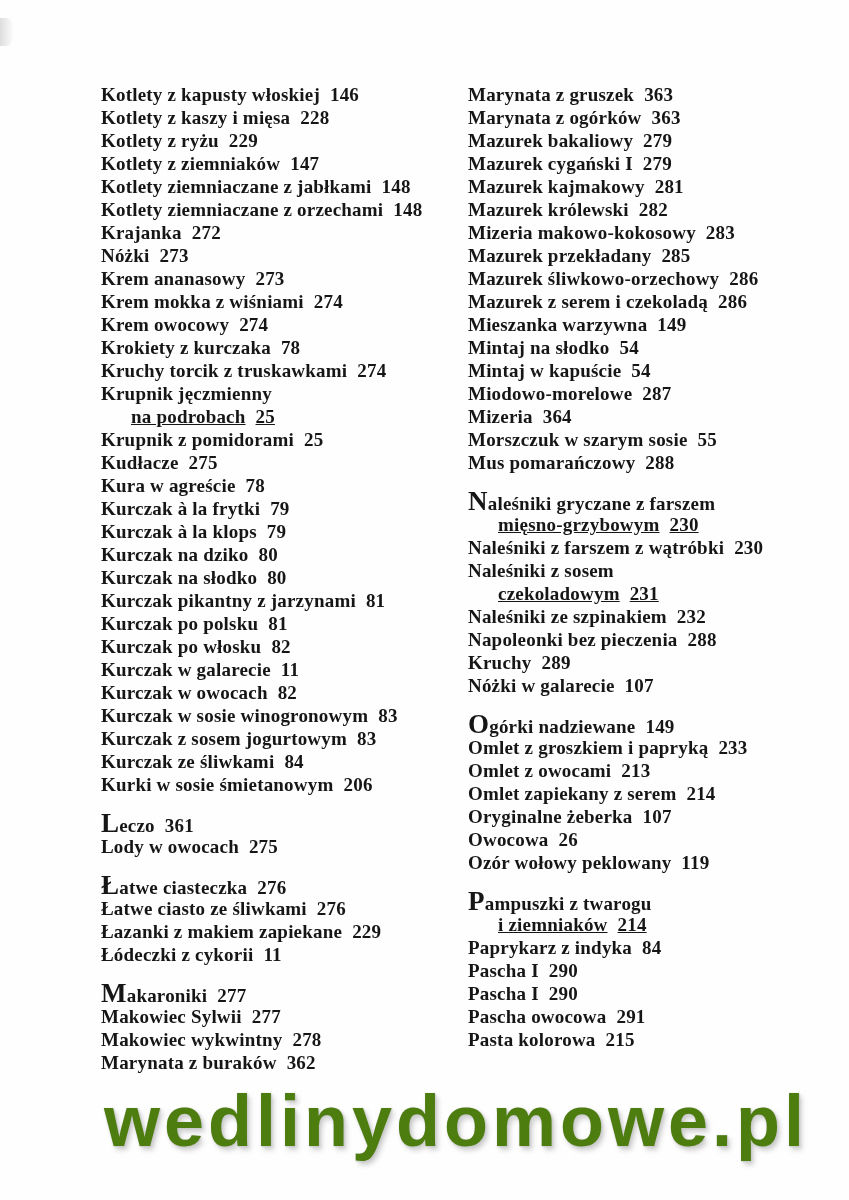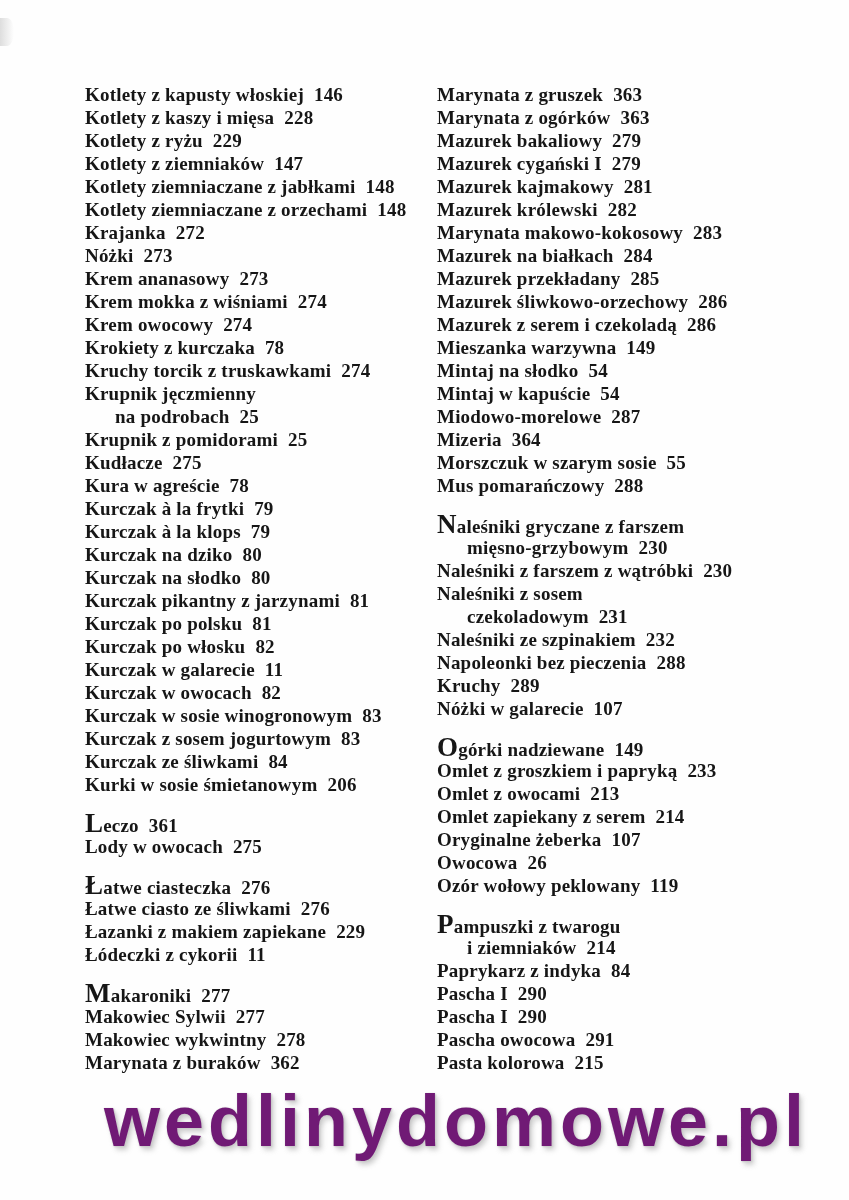--- a/index.html
+++ b/index.html
@@ -19,37 +19,37 @@
     position: absolute;
     top: 83px;
     font-size: 19px;
     line-height: 23px;
     font-weight: 700;
     white-space: nowrap;
     z-index: 2;
     letter-spacing: 0.2px;
   }
   .col-left  { left: 85px;  width: 362px; }
-  .col-right { left: 437px; width: 362px; }
-  .group { margin: 0 0 16px 0; }
+  .col-right { left: 452px; width: 362px; }
+  .group { margin: 0 0 16px 16px; }
   .group:last-child { margin-bottom: 0; }
   .line { height: 23px; }
-  .line.cont { padding-left: 30px; }
+  .line.cont { padding-left: 30px; text-decoration: underline; }
   .pg { margin-left: 10px; }
   .lead { font-size: 27px; line-height: 23px; }
   .watermark {
     position: absolute;
     left: 104px; top: 1085px;
     z-index: 1;
     font-family: "Liberation Sans", sans-serif;
     font-weight: 700;
     font-size: 72px;
     line-height: 1;
     letter-spacing: 4px;
-    color: #701a75;
+    color: #4d7c0f;
     text-shadow: 0 0 1px #cfcfcf, 1px 1px 2px #c6c6c6, 3px 4px 5px rgba(150,150,150,0.45);
     user-select: none;
   }
   .smudge {
     position: absolute;
     left: 0; top: 18px;
     width: 14px; height: 28px;
     background: linear-gradient(90deg, #bdbdbd, rgba(255,255,255,0));
     opacity: 0.5;
     border-radius: 0 50% 50% 0;
@@ -113,22 +113,21 @@
       </div>
     </div>
   <div class="col col-right">
       <div class="group">
         <div class="line"><span>Marynata z gruszek</span><span class="pg">363</span></div>
         <div class="line"><span>Marynata z ogórków</span><span class="pg">363</span></div>
         <div class="line"><span>Mazurek bakaliowy</span><span class="pg">279</span></div>
         <div class="line"><span>Mazurek cygański I</span><span class="pg">279</span></div>
         <div class="line"><span>Mazurek kajmakowy</span><span class="pg">281</span></div>
         <div class="line"><span>Mazurek królewski</span><span class="pg">282</span></div>
-        <div class="line"><span>Marynata makowo-kokosowy</span><span class="pg">283</span></div>
-        <div class="line"><span>Mazurek na białkach</span><span class="pg">284</span></div>
+        <div class="line"><span>Mizeria makowo-kokosowy</span><span class="pg">283</span></div>
         <div class="line"><span>Mazurek przekładany</span><span class="pg">285</span></div>
         <div class="line"><span>Mazurek śliwkowo-orzechowy</span><span class="pg">286</span></div>
         <div class="line"><span>Mazurek z serem i czekoladą</span><span class="pg">286</span></div>
         <div class="line"><span>Mieszanka warzywna</span><span class="pg">149</span></div>
         <div class="line"><span>Mintaj na słodko</span><span class="pg">54</span></div>
         <div class="line"><span>Mintaj w kapuście</span><span class="pg">54</span></div>
         <div class="line"><span>Miodowo-morelowe</span><span class="pg">287</span></div>
         <div class="line"><span>Mizeria</span><span class="pg">364</span></div>
         <div class="line"><span>Morszczuk w szarym sosie</span><span class="pg">55</span></div>
         <div class="line"><span>Mus pomarańczowy</span><span class="pg">288</span></div>

